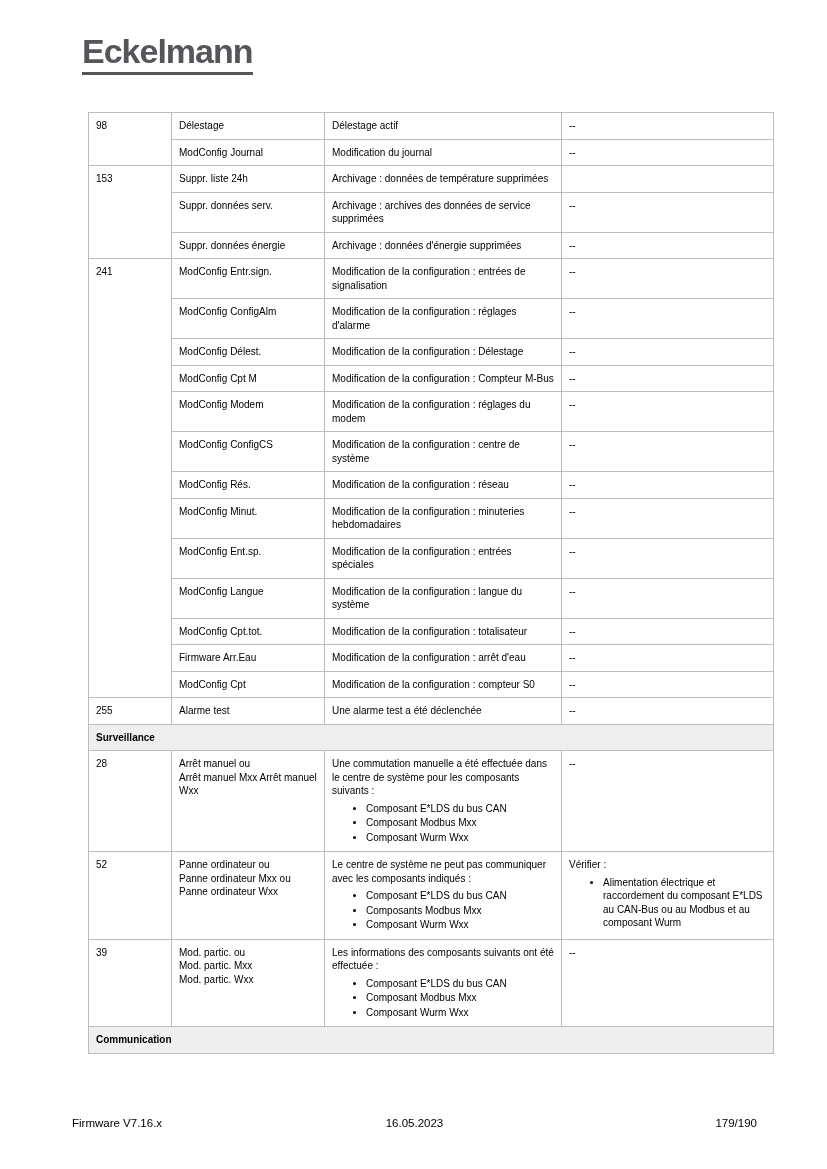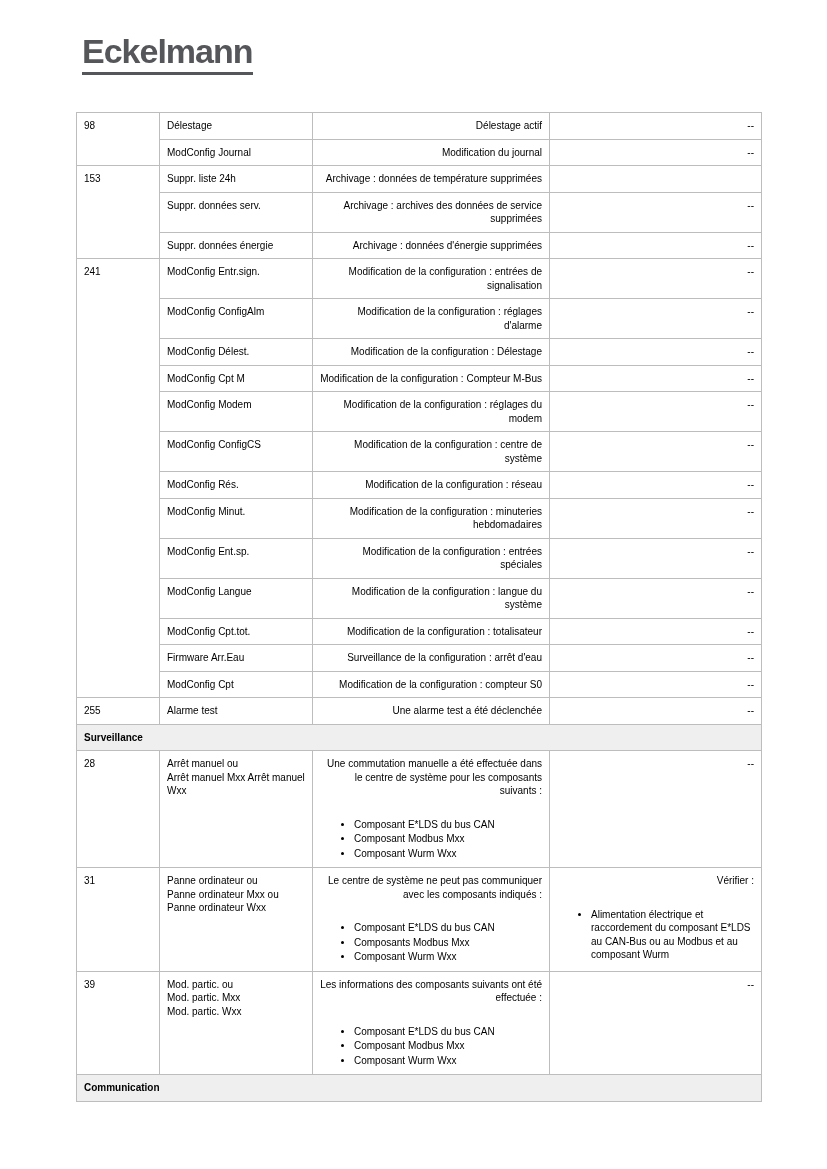--- a/index.html
+++ b/index.html
@@ -16,42 +16,42 @@
   
   .logo { position:absolute; left:82px; top:34px; display:inline-block; }
   .logo-text {
     font-size:34px; font-weight:bold; color:#55565a;
     letter-spacing:-1px; line-height:1;
   }
   .logo-rule { height:3px; background:#55565a; margin-top:4px; width:100%; }
 
   
   table.events {
-    position:absolute; left:76px; top:112px; width:685px;
+    position:absolute; left:88px; top:112px; width:685px;
     border-collapse:collapse; table-layout:fixed;
     font-size:10px; line-height:1.35;
   }
   table.events td {
     border:1px solid #bdbdbd;
     vertical-align:top;
     padding:6px 7px;
     word-wrap:break-word;
   }
   td.code   { }
   td.name   { white-space:pre-line; }
   td.desc   { }
   td.remedy { }
-  .cell-text { white-space:pre-line;text-align:right; }
+  .cell-text { white-space:pre-line; }
   td.section {
     background:#efefef;
     font-weight:bold;
     padding:6px 7px;
   }
   table.events ul {
-    margin:20px 0 0 0;
+    margin:4px 0 0 0;
     padding-left:34px;
     list-style:disc;
   }
   table.events li { margin:0 0 1px 0; }
 
   
   .footer {
     position:absolute; left:72px; top:1117px; width:685px;
     display:flex; font-size:11.5px;
   }
@@ -220,21 +220,21 @@
           <td class="desc">
             <div class="cell-text">Modification de la configuration : totalisateur</div>
           </td>
           <td class="remedy">
             <div class="cell-text">--</div>
           </td>
         </tr>
         <tr>
           <td class="name">Firmware Arr.Eau</td>
           <td class="desc">
-            <div class="cell-text">Surveillance de la configuration : arrêt d'eau</div>
+            <div class="cell-text">Modification de la configuration : arrêt d'eau</div>
           </td>
           <td class="remedy">
             <div class="cell-text">--</div>
           </td>
         </tr>
         <tr>
           <td class="name">ModConfig Cpt</td>
           <td class="desc">
             <div class="cell-text">Modification de la configuration : compteur S0</div>
           </td>
@@ -265,21 +265,21 @@
               <li>Composant E*LDS du bus CAN</li>
               <li>Composant Modbus Mxx</li>
               <li>Composant Wurm Wxx</li>
             </ul>
           </td>
           <td class="remedy">
             <div class="cell-text">--</div>
           </td>
         </tr>
         <tr>
-          <td class="code" rowspan="1">31</td>
+          <td class="code" rowspan="1">52</td>
           <td class="name">Panne ordinateur ou
 Panne ordinateur Mxx ou
 Panne ordinateur Wxx</td>
           <td class="desc">
             <div class="cell-text">Le centre de système ne peut pas communiquer avec les composants indiqués :</div>
             <ul>
               <li>Composant E*LDS du bus CAN</li>
               <li>Composants Modbus Mxx</li>
               <li>Composant Wurm Wxx</li>
             </ul>
@@ -307,14 +307,19 @@
           <td class="remedy">
             <div class="cell-text">--</div>
           </td>
         </tr>
         <tr>
           <td colspan="4" class="section">Communication</td>
         </tr>
       </tbody>
   </table>
 
+  <div class="footer">
+    <span class="f-left">Firmware V7.16.x</span>
+    <span class="f-center">16.05.2023</span>
+    <span class="f-right">179/190</span>
+  </div>
 
 </div>
 
 </body></html>

